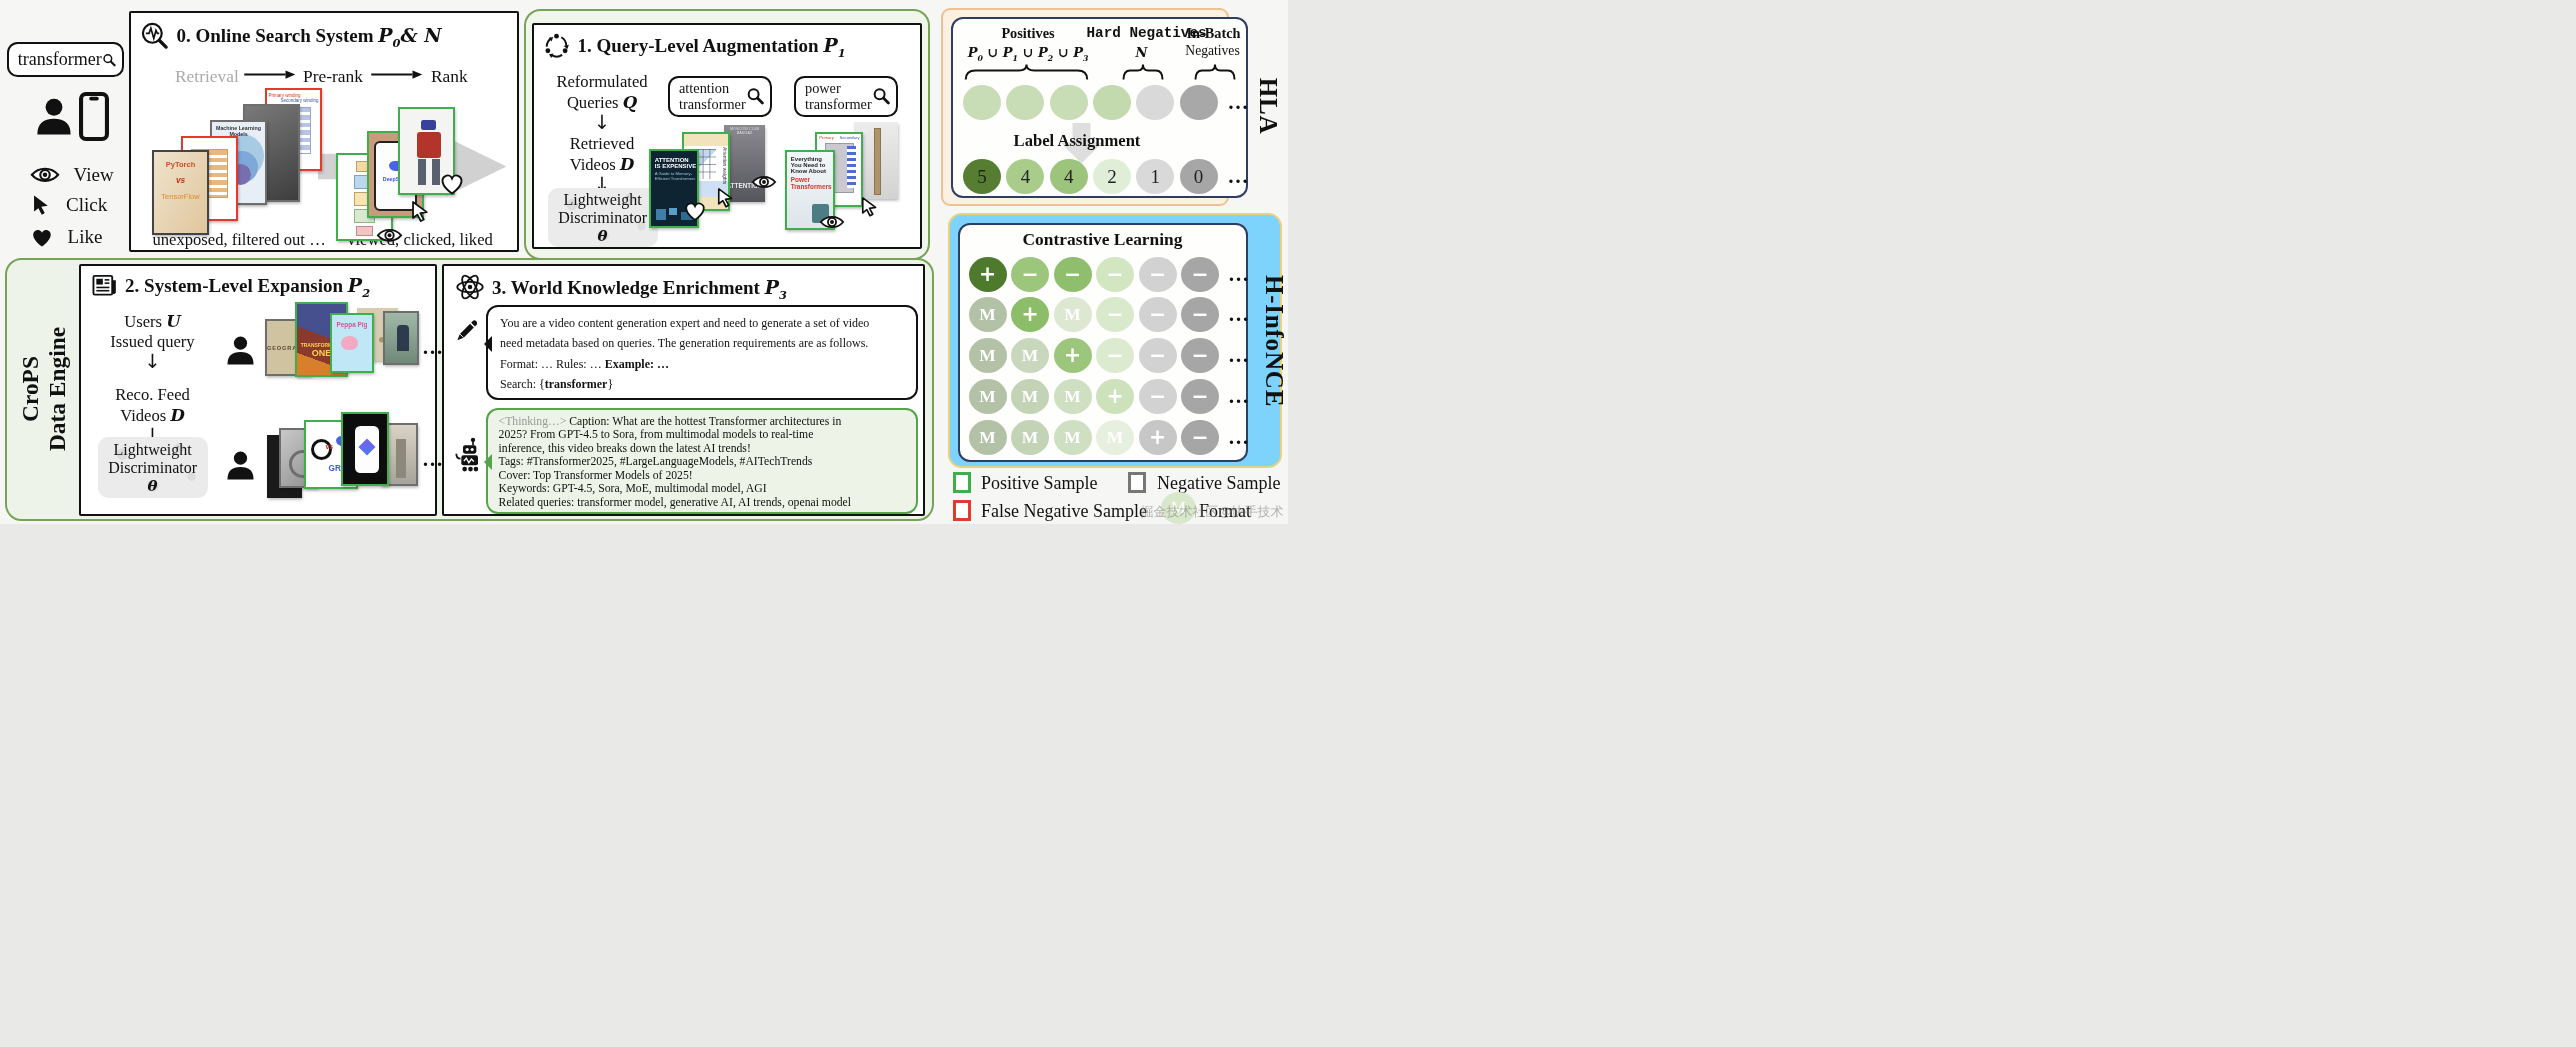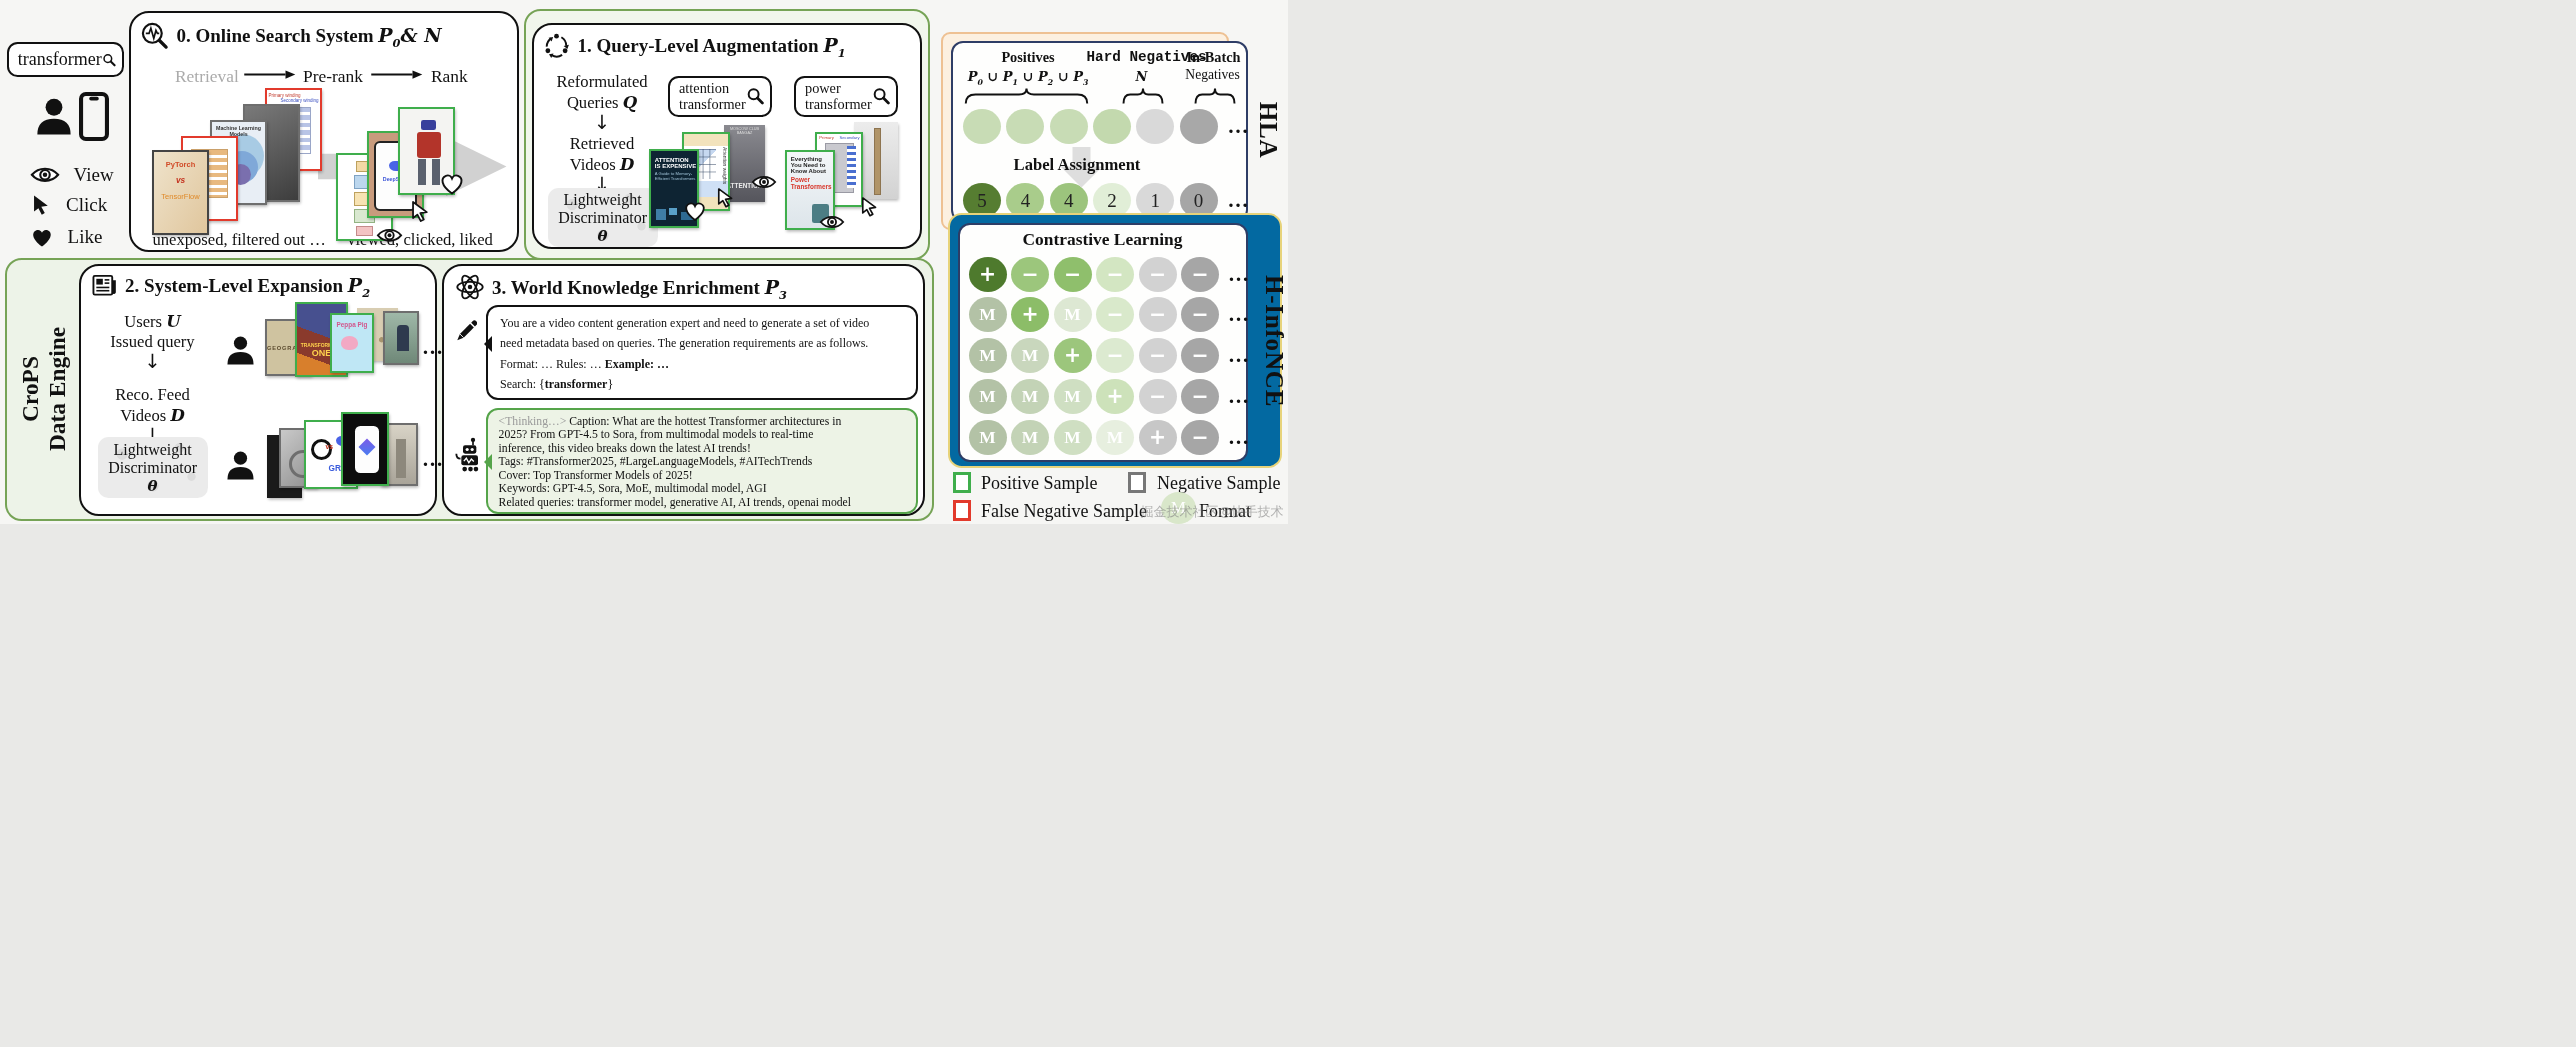--- a/index.html
+++ b/index.html
@@ -1,19 +1,19 @@
 <!DOCTYPE html>
 <html style="font-size:12px"><head>
 <meta charset="utf-8">
 <style>
   html,body{margin:0;padding:0;background:#e9e9e7;}
   #canvas{position:relative;width:1288px;height:524px;background:#f6f6f4;overflow:hidden;
           font-family:"Liberation Serif","DejaVu Serif",serif;color:#111;}
   .abs{position:absolute;}
-  .panel{position:absolute;background:#fff;border:2.3px solid #111;border-radius:20px;box-sizing:border-box;}
+  .panel{position:absolute;background:#fff;border:2.3px solid #111;border-radius:2px;box-sizing:border-box;}
   .greenbox{position:absolute;border:2.3px solid #76a356;border-radius:16.6px;box-sizing:border-box;}
   .phead{position:absolute;display:flex;align-items:center;gap:7.5px;}
   .ptitle{font-weight:700;font-size:19px;white-space:nowrap;}
   .scr{font-style:italic;font-weight:700;font-family:"DejaVu Serif","Liberation Serif",serif;}
   .scr sub,.mathfmt sub{font-size:60%;line-height:0;}
   .ic{display:inline-block;line-height:0;}
   .ic svg{width:100%;height:100%;}
   .dots{font-weight:700;font-size:21px;letter-spacing:1.5px;color:#111;line-height:1;}
   .varrow{font-size:19.6px;line-height:1;font-family:"DejaVu Sans","Liberation Sans",sans-serif;}
   .flowtxt{font-size:16.6px;white-space:nowrap;}
@@ -299,21 +299,21 @@
     <span class="ic ovic" style="left:325px;top:171px;width:19.6px;height:22px;"><svg viewBox="0 0 26 28">
           <path d="M5 2 L22 14.5 L14 15.8 L18.3 23.6 L14.6 25.6 L10.4 17.6 L5 21.8 Z" fill="#fff" stroke="#111" stroke-width="2.2" stroke-linejoin="round"></path>
         </svg></span>
     <span class="ic ovic" style="left:285px;top:189px;width:26px;height:16px;"><svg viewBox="0 0 48 30">
           <path d="M3 15 C14 2 34 2 45 15 C34 28 14 28 3 15 Z" fill="#fff" stroke="#111" stroke-width="3.4"></path>
           <circle cx="24" cy="15" r="7.6" fill="none" stroke="#111" stroke-width="3.4"></circle>
           <circle cx="24" cy="15" r="3.6" fill="#111"></circle>
         </svg></span>
   </div>
 
-  <div class="abs" id="hla-box" style="left:941px;top:7.5px;width:288px;height:198px;background:#fcf0e0;border:2.3px solid #eec193;border-radius:9px;box-sizing:border-box;margin-top:24px;">
+  <div class="abs" id="hla-box" style="left:941px;top:7.5px;width:288px;height:198px;background:#fcf0e0;border:2.3px solid #eec193;border-radius:9px;box-sizing:border-box;">
     <div class="abs" id="hla-inner" style="left:7.5px;top:7.5px;width:297px;height:181px;background:#fefefd;border:2.3px solid #2e3d66;border-radius:12px;box-sizing:border-box;">
       <span class="hdr" style="left:15px;top:6px;width:121px;">Positives</span>
       <span class="sub scr mathfmt" style="left:0px;top:26px;width:151px;">P<sub>0</sub> ∪ P<sub>1</sub> ∪ P<sub>2</sub> ∪ P<sub>3</sub></span>
       <span class="hdr" style="left:134px;top:6px;width:106px;font-family:Liberation Mono, monospace;">Hard Negatives</span>
       <span class="sub scr" style="left:159px;top:26px;width:60px;">N</span>
       <span class="hdr" style="left:231px;top:6px;width:60px;">In-Batch</span>
       <span class="hdr" style="left:226px;top:24px;width:68px;font-weight:400;font-size:13.6px;">Negatives</span>
       <svg class="brace" style="left:10.6px;top:44px;" width="127" height="18" viewBox="0 0 168 24">
         <path d="M3 22 Q3 10 16 10 L74 10 Q84 10 84 2 Q84 10 94 10 L152 10 Q165 10 165 22"></path>
         </svg>
@@ -342,21 +342,21 @@
           <span class="hla-num" style="background: rgb(156, 196, 125);">4</span>
           <span class="hla-num" style="background: rgb(225, 238, 215);">2</span>
           <span class="hla-num" style="background: rgb(217, 217, 217);">1</span>
           <span class="hla-num" style="background: rgb(166, 166, 166);">0</span>
           <span class="dots" style="margin-left: 4.5px;">…</span>
         </div>
     </div>
     <div class="sidebox-label" style="left:279px;top:82px;width:91px;transform:rotate(90deg);">HLA</div>
   </div>
 
-  <div class="abs" id="hin-box" style="left:948px;top:213px;width:334px;height:255px;background:#0369a1;border:2.3px solid #e7d37a;border-radius:13.6px;box-sizing:border-box;">
+  <div class="abs" id="hin-box" style="left:948px;top:213px;width:334px;height:255px;background:#7dd3fc;border:2.3px solid #e7d37a;border-radius:13.6px;box-sizing:border-box;">
     <div class="abs" id="hin-inner" style="left:7.5px;top:7.5px;width:290px;height:239px;background:#fefefd;border:2.3px solid #2e3d66;border-radius:12px;box-sizing:border-box;">
       <div class="abs" style="left:0;top:4.5px;width:100%;text-align:center;font-weight:700;font-size:17.4px;">Contrastive Learning</div>
       <div id="cl-grid">
           <div class="grow" style="top: 32px;">
             <span class="gcell" style="background: rgb(78, 122, 45);">+</span>
             <span class="gcell" style="background: rgb(156, 198, 124);">−</span>
             <span class="gcell" style="background: rgb(143, 191, 108);">−</span>
             <span class="gcell" style="background: rgb(211, 230, 194);">−</span>
             <span class="gcell" style="background: rgb(210, 210, 210);">−</span>
             <span class="gcell" style="background: rgb(166, 166, 166);">−</span>

